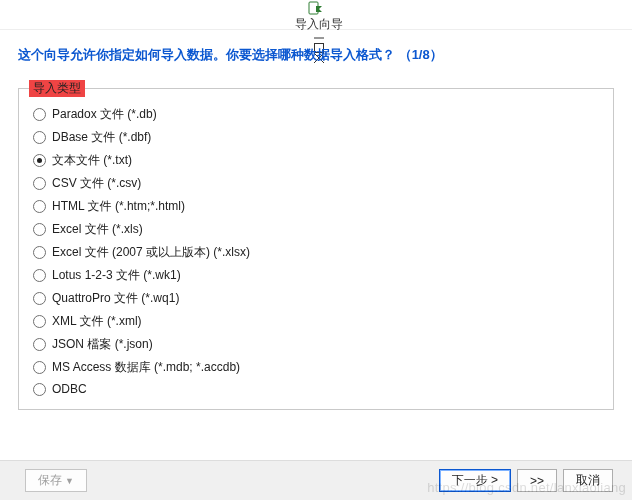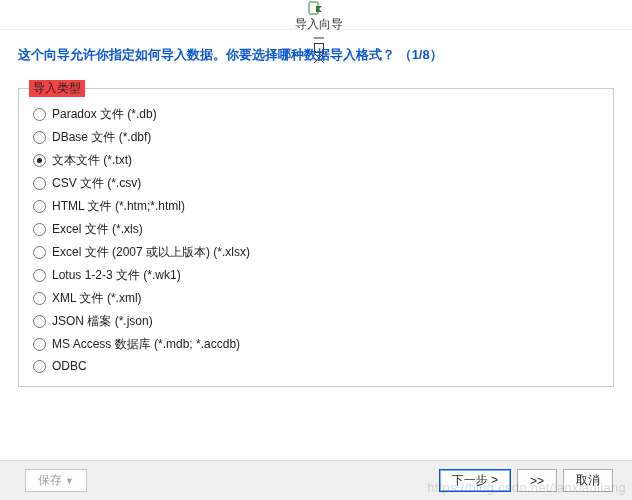--- a/index.html
+++ b/index.html
@@ -211,20 +211,26 @@
       <div class="option">
         <span class="radio">
           <span class="dot"></span>
         </span>
         <span>Lotus 1-2-3 文件 (*.wk1)</span>
       </div>
       <div class="option">
         <span class="radio">
           <span class="dot"></span>
         </span>
+        <span>QuattroPro 文件 (*.wq1)</span>
+      </div>
+      <div class="option">
+        <span class="radio">
+          <span class="dot"></span>
+        </span>
         <span>XML 文件 (*.xml)</span>
       </div>
       <div class="option">
         <span class="radio">
           <span class="dot"></span>
         </span>
         <span>JSON 檔案 (*.json)</span>
       </div>
       <div class="option">
         <span class="radio">

